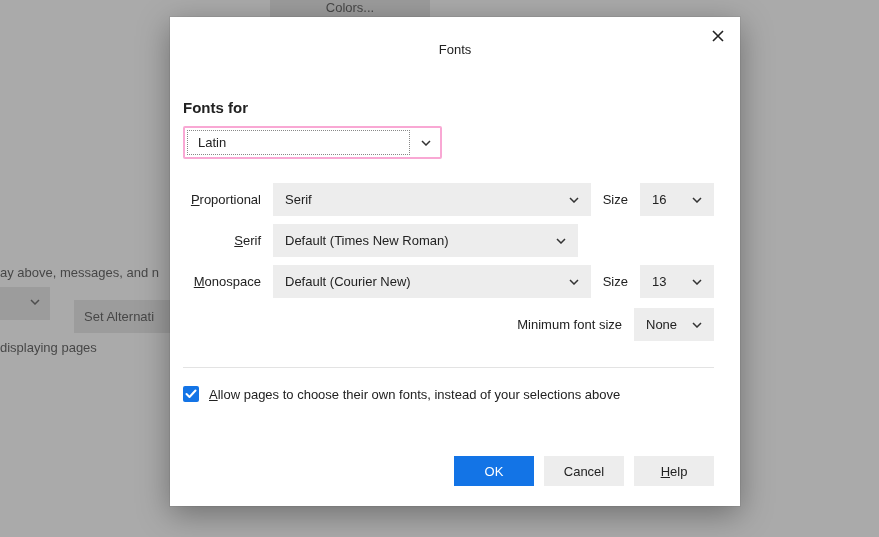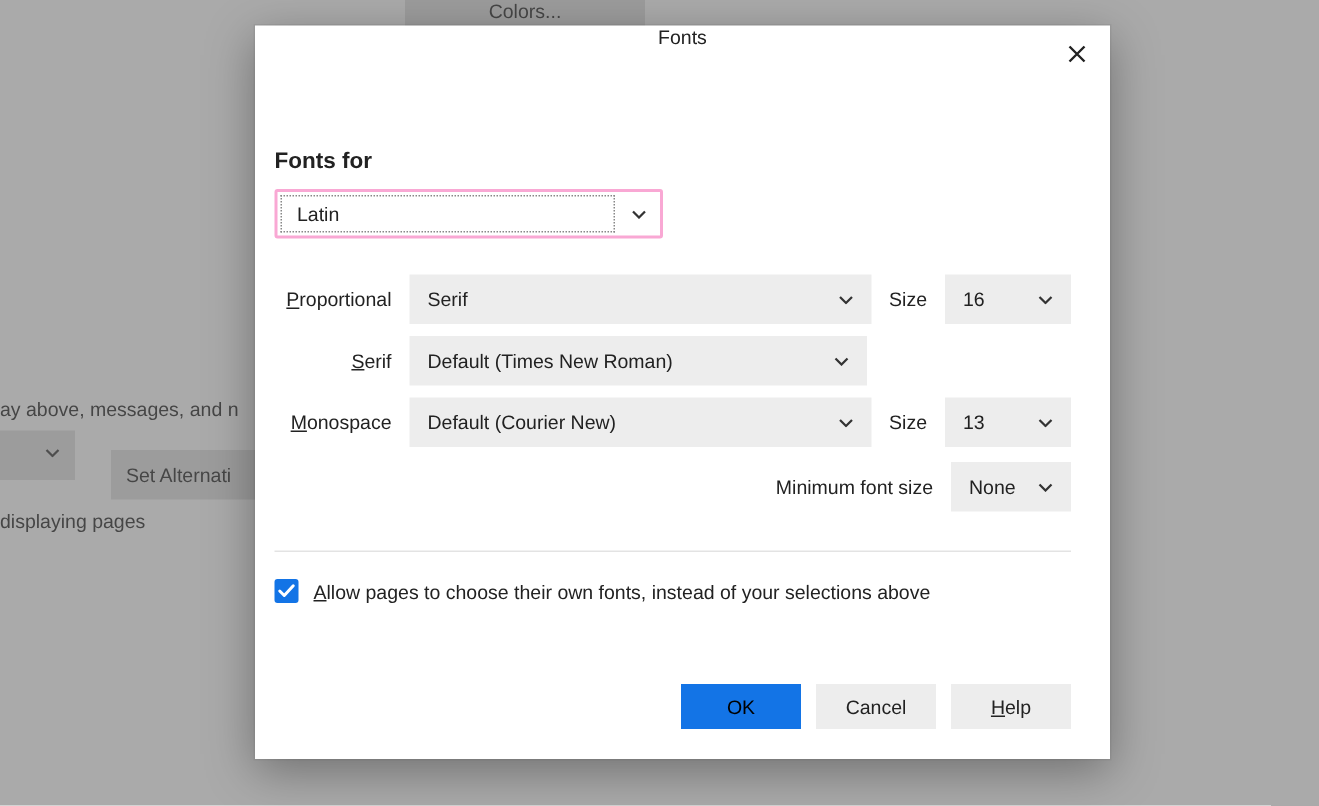--- a/index.html
+++ b/index.html
@@ -62,21 +62,21 @@
   .dialog {
     position: absolute;
     left: 170px; top: 17px;
     width: 570px; height: 489px;
     background: #fff;
     box-shadow: 0 8px 30px rgba(0,0,0,0.35), 0 0 0 1px rgba(0,0,0,0.05);
   }
   .dialog-titlebar {
     height: 40px;
     display: flex;
-    align-items: flex-start;
+    align-items: flex-end;
     justify-content: center;
     position: relative;
   }
   .dialog-title {
     font-size: 13px;
   }
   .dialog-close {
     position: absolute;
     right: 8px; top: 6px;
     width: 28px; height: 28px;
@@ -110,21 +110,21 @@
   .combo {
     flex: 1;
     height: 33px;
     background: #ededed;
     display: flex;
     align-items: center;
     justify-content: space-between;
     padding: 0 12px;
     font-size: 13px;
   }
-  .combo.small { flex: none; width: 84px; }
+  .combo.small { flex: none; width: 74px; }
   .chevron svg { display:block; }
 
   .fontsfor-wrap {
     display: flex;
     width: 259px;
     border: 2px solid #f9a8d4;
     border-radius: 2px;
     height: 33px;
   }
   .fontsfor-left {
@@ -170,21 +170,21 @@
   }
   .btn {
     height: 30px;
     min-width: 80px;
     padding: 0 18px;
     background: #ededed;
     display:flex; align-items:center; justify-content:center;
     font-size:13px;
     cursor:pointer;
   }
-  .btn.primary { background:#1374e6; color:#000000; }
+  .btn.primary { background:#1374e6; color:#ffffff; }
   .btn .u { text-decoration: underline; }
 
   .size-lbl { font-size:13px; }
 </style>
 </head>
 <body>
 
 <div class="bg-overlay">
   <div class="bg-colors-btn">Colors...</div>
   <div class="bg-text1">ay above, messages, and n</div>

